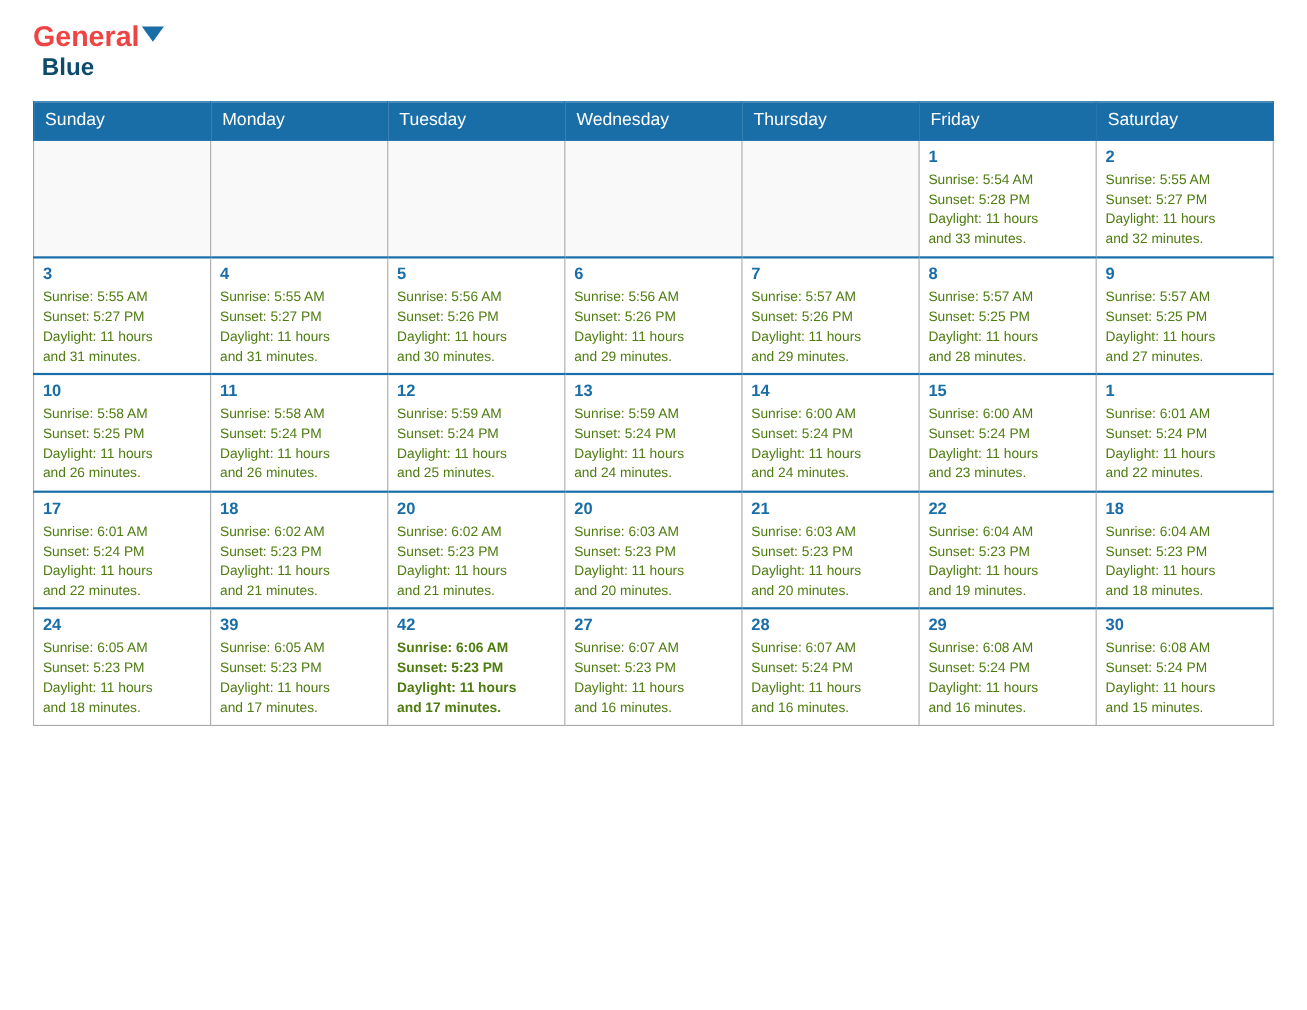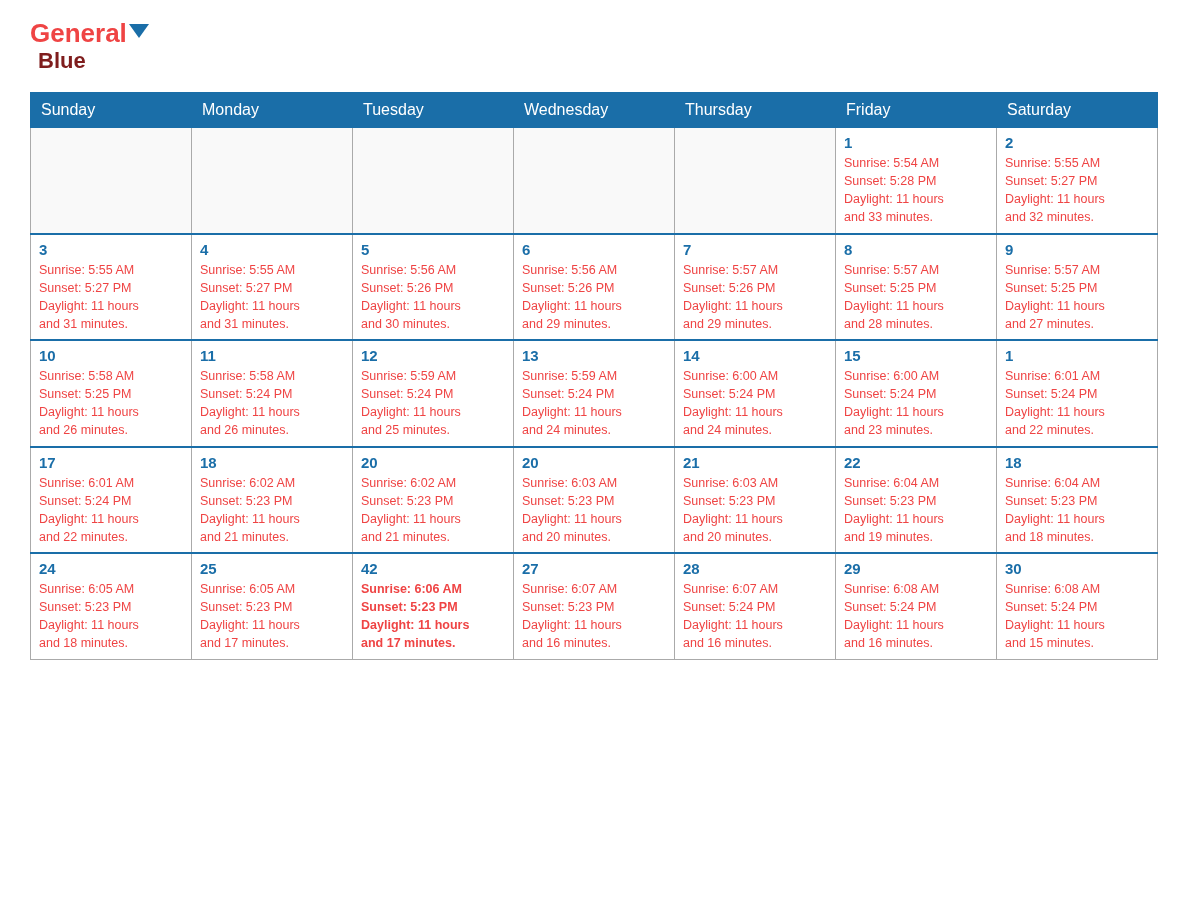--- a/index.html
+++ b/index.html
@@ -23,21 +23,21 @@
     }
     .logo-general {
       font-size: 26px;
       font-weight: bold;
       color: #ef4444;
       line-height: 1;
     }
     .logo-blue {
       font-size: 22px;
       font-weight: bold;
-      color: #7f1d1d;
+      color: #0c4a6e;
       margin-top: 2px;
       margin-left: 8px;
     }
     .logo-triangle {
       display: inline-block;
       width: 0;
       height: 0;
       border-left: 10px solid transparent;
       border-right: 10px solid transparent;
       border-top: 14px solid #1a6ea8;
@@ -84,21 +84,21 @@
     }
     .day-num {
       font-size: 15px;
       font-weight: bold;
       color: #1a6ea8;
       display: block;
       margin-bottom: 3px;
     }
     .day-info {
       font-size: 12.5px;
-      color: #ef4444;
+      color: #4d7c0f;
       line-height: 1.45;
     }
     .empty-cell {
       background: #f9f9f9;
     }
     .row-top td {
       border-top: 2px solid #1a6ea8;
     }
   </style>
 </head>
@@ -307,21 +307,21 @@
       </tr>
       <tr class="row-top">
         <td>
           <span class="day-num">24</span>
           <div class="day-info" style="white-space: pre-line;">Sunrise: 6:05 AM
 Sunset: 5:23 PM
 Daylight: 11 hours
 and 18 minutes.</div>
         </td>
         <td>
-          <span class="day-num">25</span>
+          <span class="day-num">39</span>
           <div class="day-info" style="white-space: pre-line;">Sunrise: 6:05 AM
 Sunset: 5:23 PM
 Daylight: 11 hours
 and 17 minutes.</div>
         </td>
         <td>
           <span class="day-num">42</span>
           <div class="day-info" style="white-space: pre-line; font-weight: bold;">Sunrise: 6:06 AM
 Sunset: 5:23 PM
 Daylight: 11 hours

